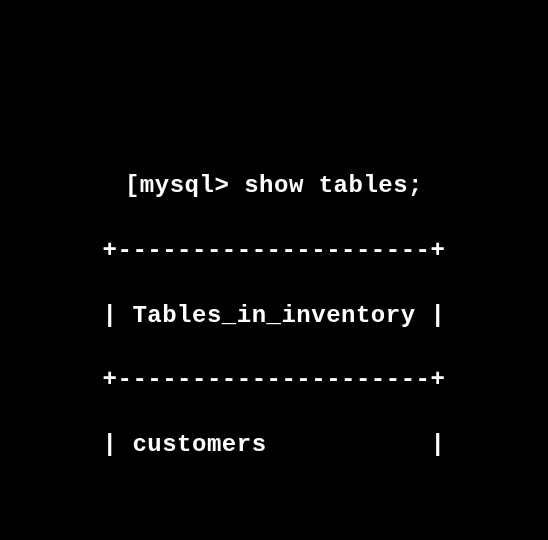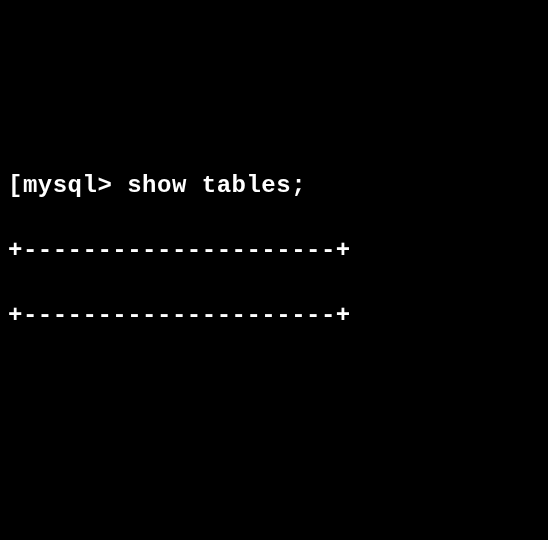--- a/index.html
+++ b/index.html
@@ -18,31 +18,34 @@
       height: 540px;
       line-height: 1.35;
       white-space: pre;
       letter-spacing: 0.5px;
     }
     .terminal {
       display: block;
     }
     .line {
       display: block;
+      text-align: center;
     }
   </style>
 </head>
 <body>
 
 
 
 <div class="terminal">
 <span class="line"><span>[mysql&gt; </span><span>show tables;</span></span>
 <span class="line">+---------------------+</span>
+<span class="line">| Tables_in_inventory |</span>
 <span class="line">+---------------------+</span>
+<span class="line">| customers           |</span>
 
 
 
 
 
 
 </div>
 
 
 

